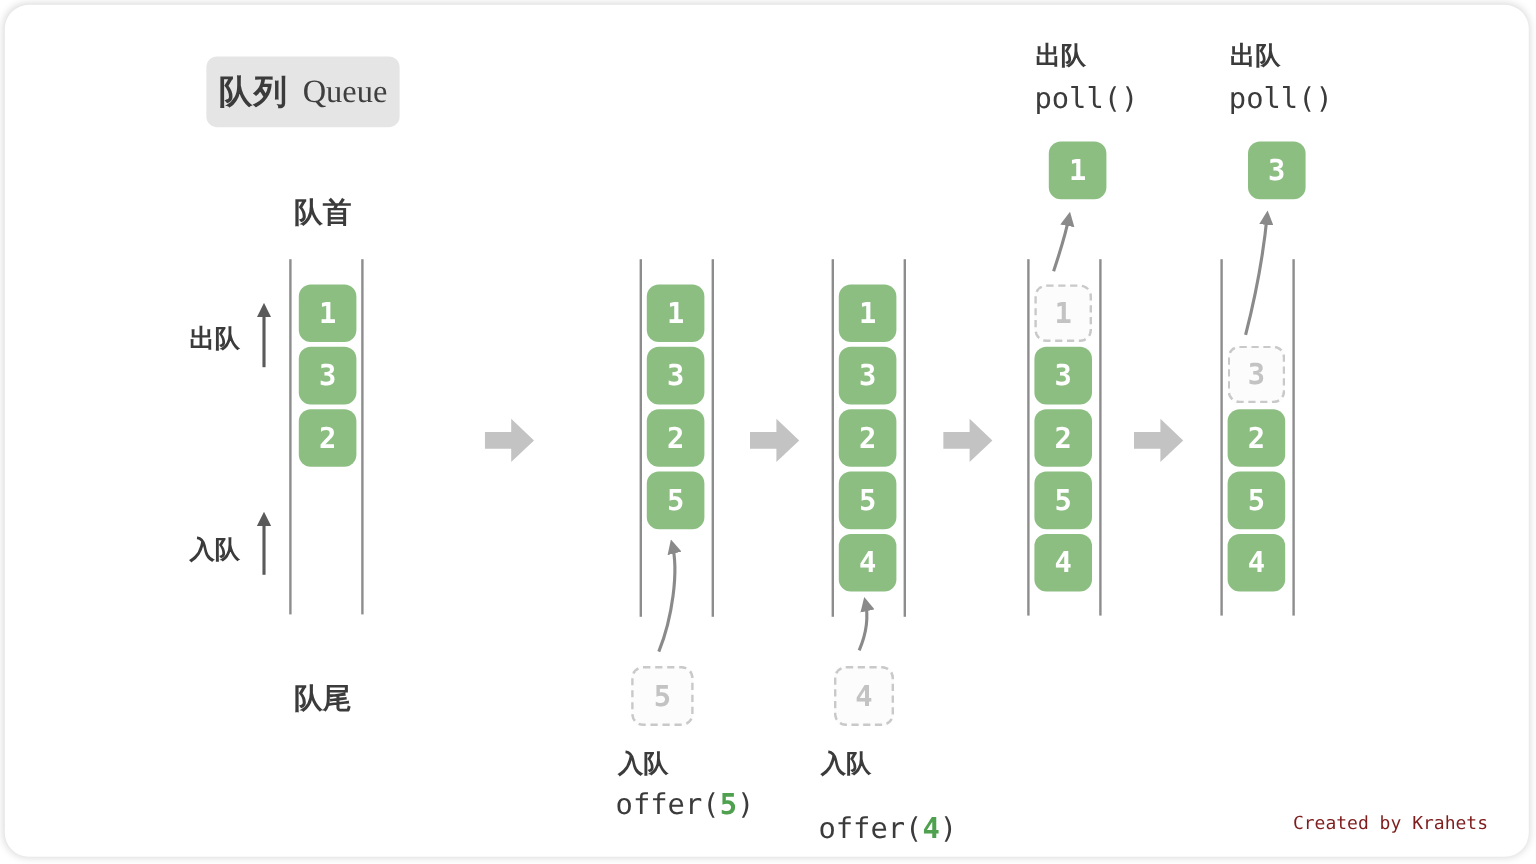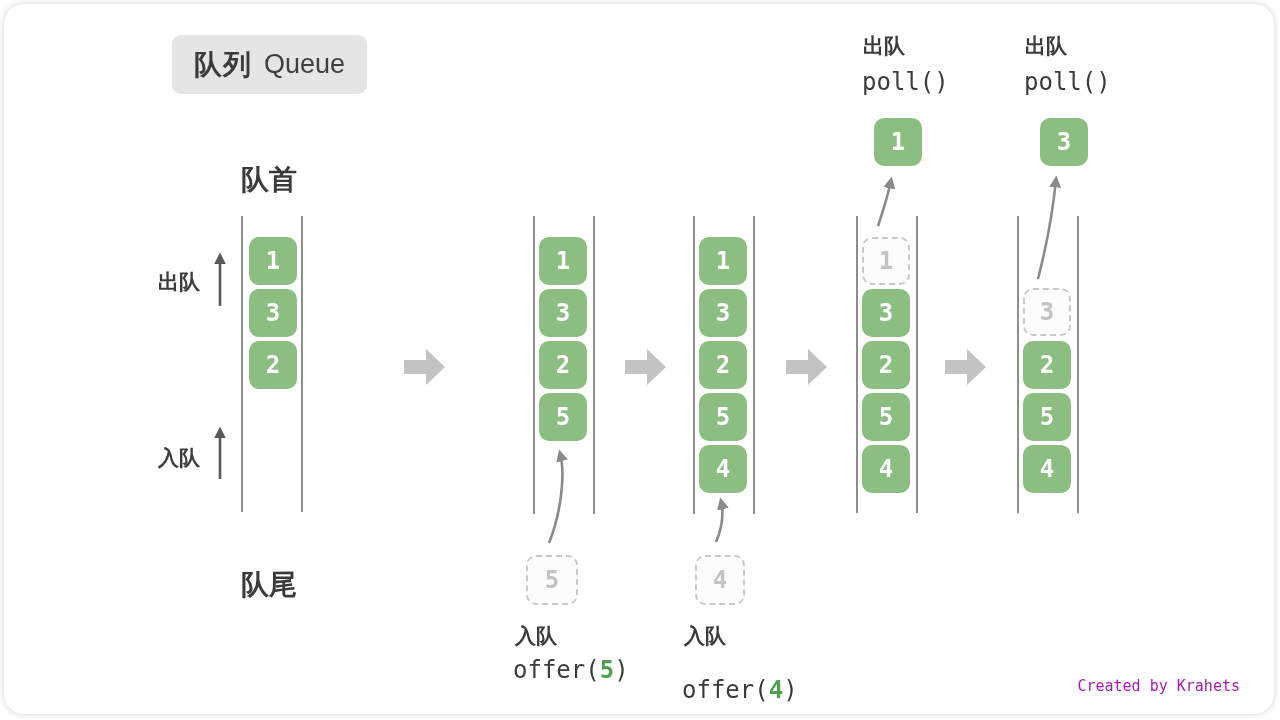--- a/index.html
+++ b/index.html
@@ -3,40 +3,40 @@
 <meta charset="utf-8">
 <style>
   html,body{margin:0;padding:0;background:#fff;width:1280px;height:720px;overflow:hidden;
     font-family:"Liberation Sans","DejaVu Sans",sans-serif;}
   .canvas{position:absolute;left:4px;top:4px;width:1270px;height:710px;background:#ffffff;
     border-radius:20px;box-shadow:0 0 7px rgba(0,0,0,.18);overflow:hidden;}
   .abs{position:absolute;}
   .badge{display:flex;align-items:center;justify-content:center;gap:12px;
     background:#e5e5e5;border-radius:9px;color:#3b3b3b;}
   .badge .zh{font-weight:bold;font-size:28px;letter-spacing:1px;}
-  .mono{font-family:Liberation Sans, sans-serif;}
+  .mono{font-family:Liberation Serif, serif;}
   .badge .en{font-size:27px;color:#3f3f3f;}
-  .zh-label{font-weight:bold;font-size:28px;color:#3b3b3b;text-align:center;}
+  .zh-label{font-weight:bold;font-size:24px;color:#3b3b3b;text-align:center;}
   .wall{width:1.5px;background:#8d8d8d;}
   .qbox{width:48px;height:48px;border-radius:10px;background:#8cbe82;color:#ffffff;
     display:flex;align-items:center;justify-content:center;
     font-family:"DejaVu Sans Mono","Liberation Mono",monospace;font-weight:bold;font-size:24px;}
   .dashed{box-sizing:border-box;background:#fcfcfc;border:2px dashed #c9c9c9;color:#c3c3c3;}
   .op-code{font-family:"DejaVu Sans Mono","Liberation Mono",monospace;font-size:24px;color:#3b3b3b;}
   .op-code .arg{color:#4fa14f;font-weight:bold;}
   .watermark{font-family:"DejaVu Sans Mono","Liberation Mono",monospace;font-size:15px;
-    color:#a21caf;text-align:right;}
+    color:#7f1d1d;text-align:right;}
   svg{display:block;}
 </style>
 </head>
 <body>
 
 <div class="canvas">
 
-  <div class="abs badge" style="left:168px;top:31px;width:195px;height:59px;">
+  <div class="abs badge" style="left:168px;top:43px;width:161px;height:59px;">
     <span class="zh">队列</span>
     <span class="en mono">Queue</span>
   </div>
 
   <div class="abs zh-label" style="left:234px;top:157px;width:62px;">队首</div>
   <div class="abs zh-label" style="left:234px;top:562px;width:62px;">队尾</div>
   <div class="abs zh-label" style="left:150px;top:264px;width:50px;font-size:21px;">出队</div>
   <div class="abs zh-label" style="left:150px;top:440px;width:50px;font-size:21px;">入队</div>
 
   <div class="abs wall" style="left:237px;top:212px;height:296px;"></div>

